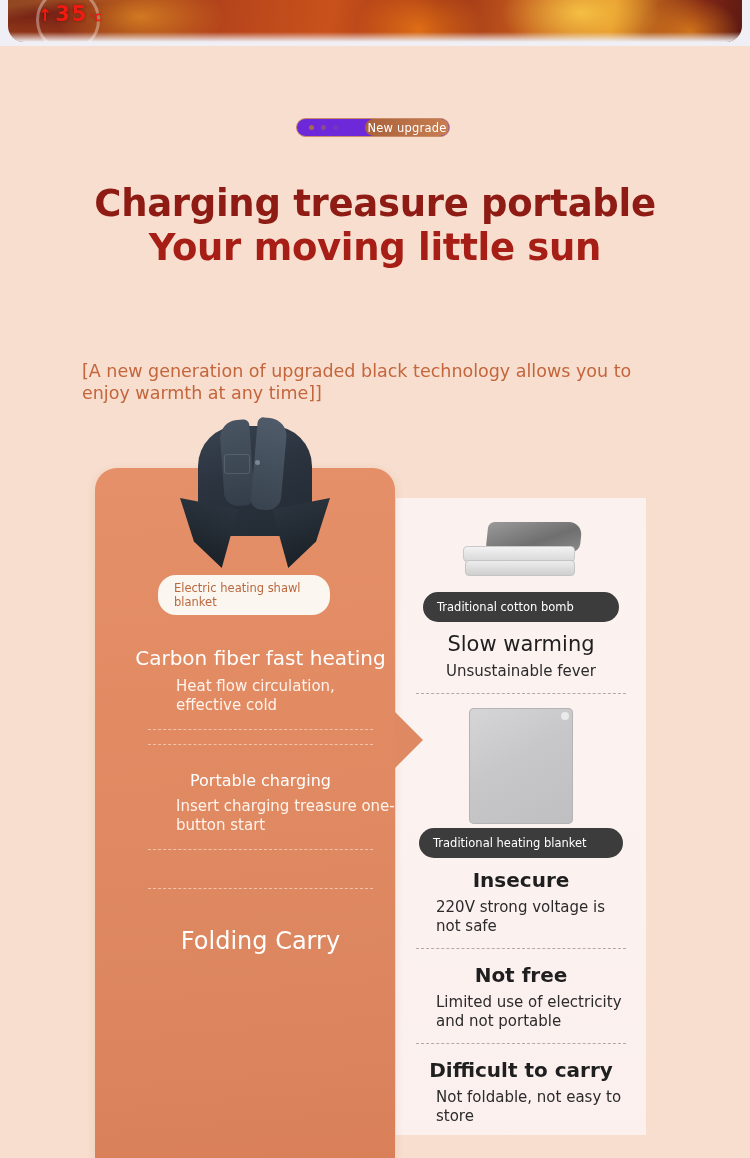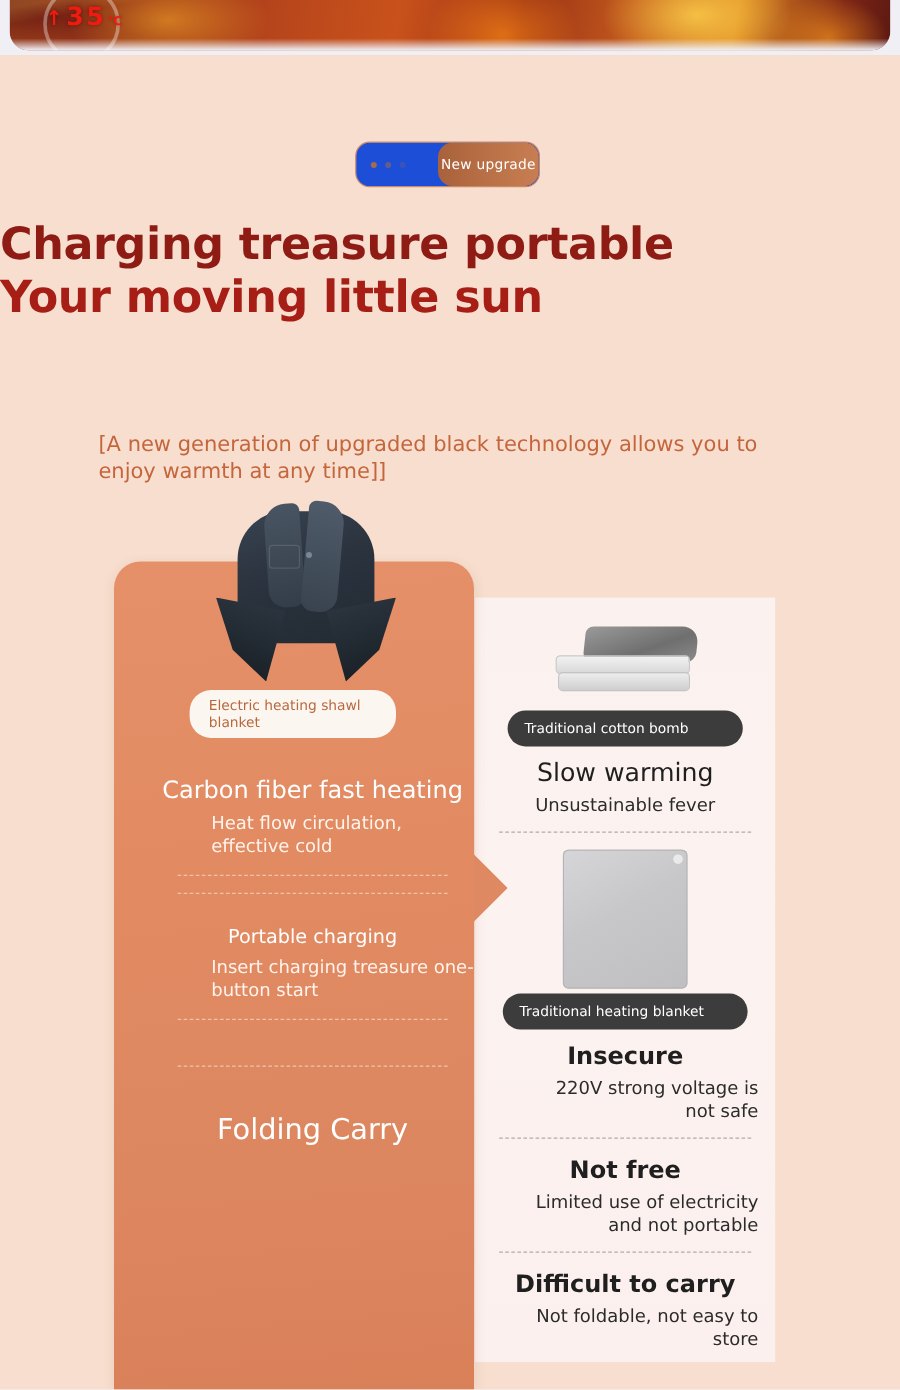--- a/index.html
+++ b/index.html
@@ -52,45 +52,45 @@
   .temp-unit { font-size: 10px; }
   .banner-fade{
     position:absolute;left:0;bottom:0;width:734px;height:10px;
     background:linear-gradient(to bottom, rgba(239,239,245,0), #EFEFF5);
     pointer-events:none;
   }
 
   
   .pill {
     position: absolute; left: 296px; top: 118px;
-    width: 154px; height: 38px;
+    width: 154px; height: 19px;
     border-radius: 12px;
     border: 1.6px solid #C98B68;
-    background: #1d4ed8;
+    background: #6d28d9;
     display: flex; align-items: center;
     overflow: hidden;
     text-align: right;
   }
   .pill-dots { display: flex; align-items: center; gap: 7px; padding-left: 12px; width: 68px; }
   .dot { width: 5px; height: 5px; border-radius: 50%; background: #A56A4A; }
   .dot.d2 { opacity: .55; }
   .dot.d3 { opacity: .22; }
   .pill-label {
     flex: 1; height: 100%;
     border-radius: 12px;
     background: linear-gradient(90deg,#A8613B 0%,#B96F45 45%,#C87E52 100%);
     color: #fff; font-size: 11.5px; font-weight: 400;
     display: flex; align-items: center; justify-content: center;
     letter-spacing: .2px;
   }
 
   
   .headline {
     position: absolute; left: 0; top: 182px; width: 750px;
-    text-align: left; color: #8E1B14;
+    text-align: center; color: #8E1B14;
     font-weight: 700; font-size: 37px; line-height: 44px;
     letter-spacing: -.3px;
   }
   .headline .l3 { color: #A61E15; }
 
   .subtitle {
     position: absolute; left: 82px; top: 360px; width: 580px;
     color: #C4653C; font-size: 17.5px; line-height: 22px;
   }
 
@@ -135,21 +135,21 @@
 
   .rc-title {
     text-align: center; color: #1F1F1F; font-size: 21px;
     margin-top: 10px; font-weight: 400;
   }
   .rc-title.bold { font-weight: 700; font-size: 20px; }
   .rc-sub {
     color: #2B2B2B; font-size: 15px; line-height: 19px;
     margin-top: 6px; text-align: center;
   }
-  .rc-sub.left { text-align: right; padding-left: 26px; }
+  .rc-sub.left { text-align: left; padding-left: 26px; }
   .rc-div {
     border-top: 1.5px dashed #B7A9A4; margin: 12px 6px 0;
   }
 
   .panel-img {
     position: relative; margin: 14px auto 0; width: 104px; height: 116px;
     background: linear-gradient(150deg,#d6d6d8 0%,#c7c7ca 45%,#bfbfc2 100%);
     border-radius: 5px;
     box-shadow: inset 0 0 0 1px #b4b4b7;
   }

